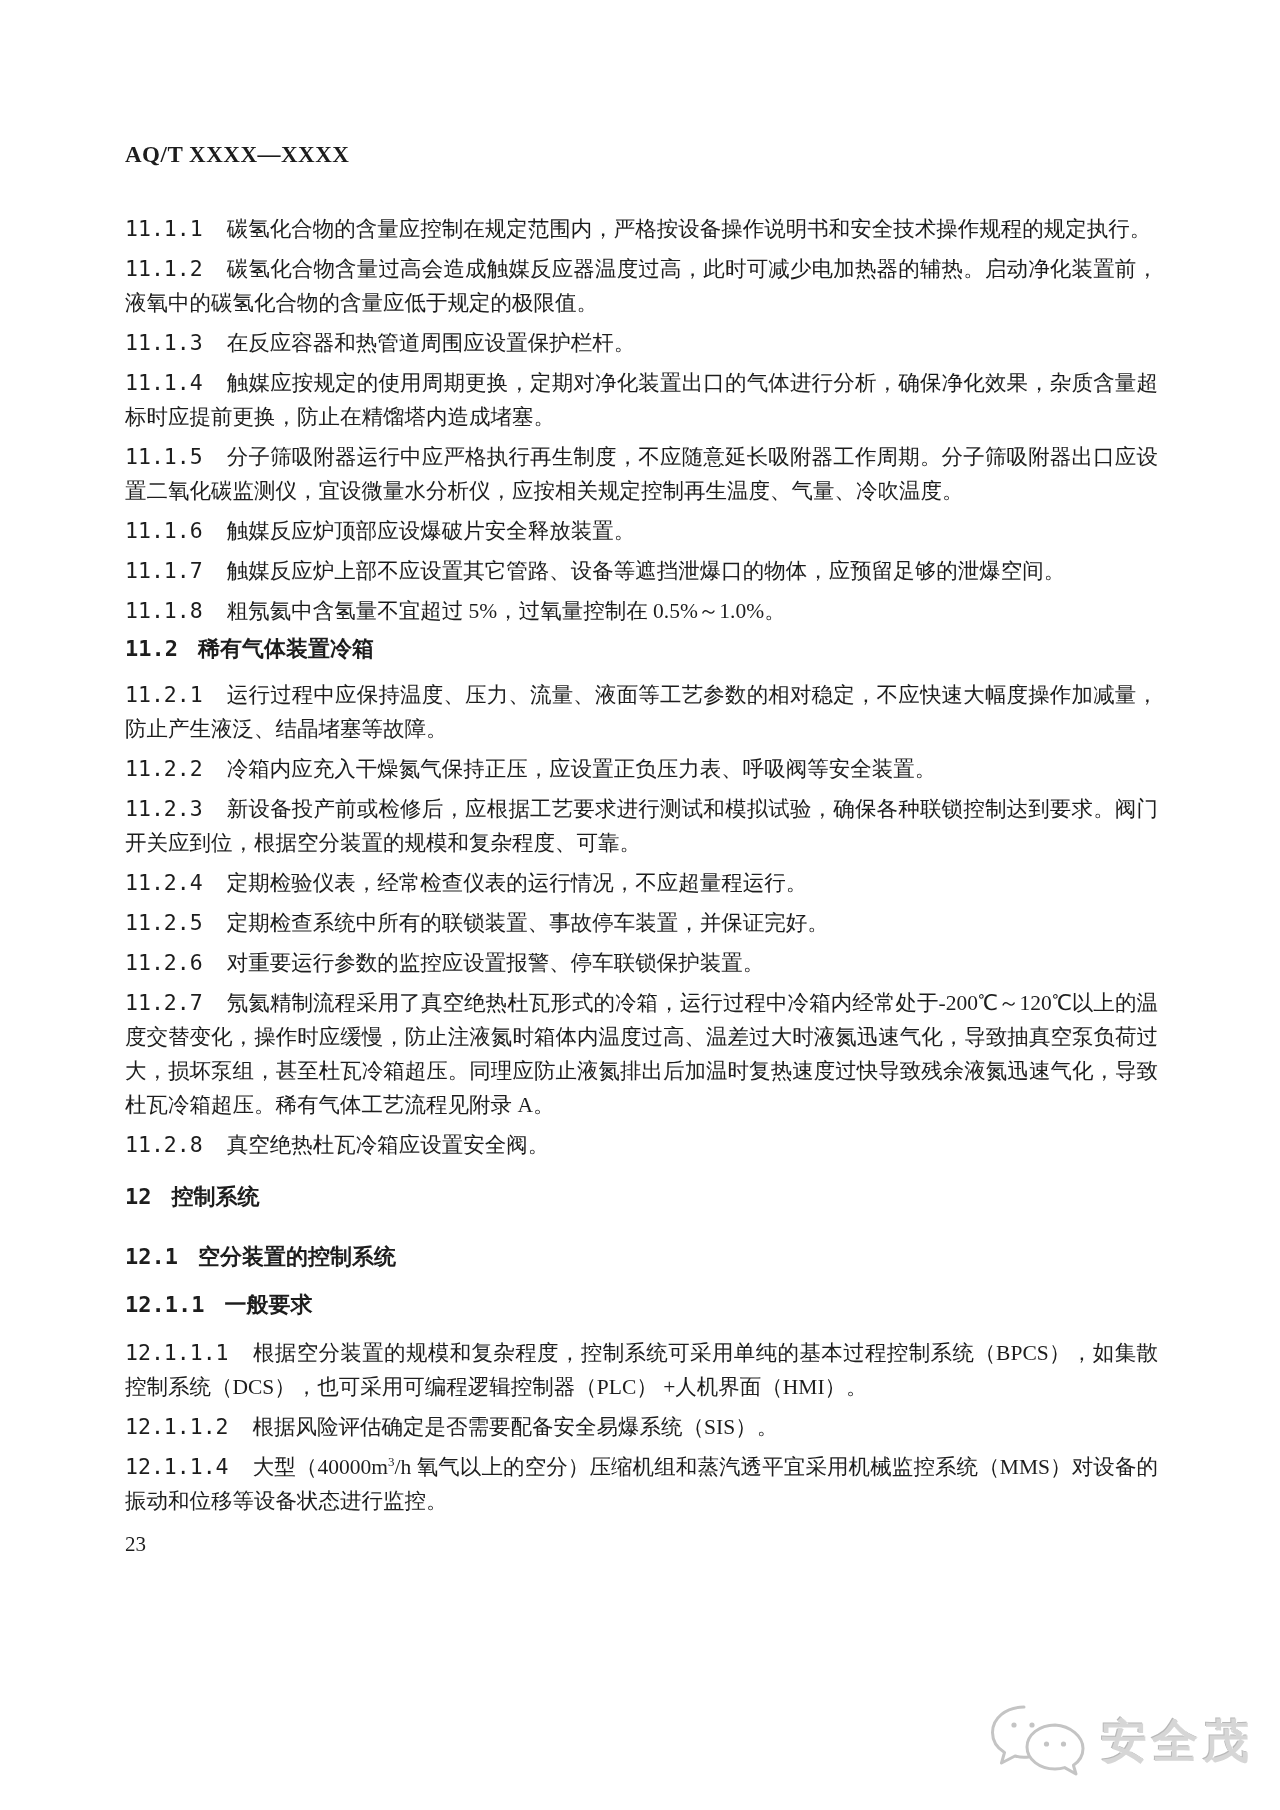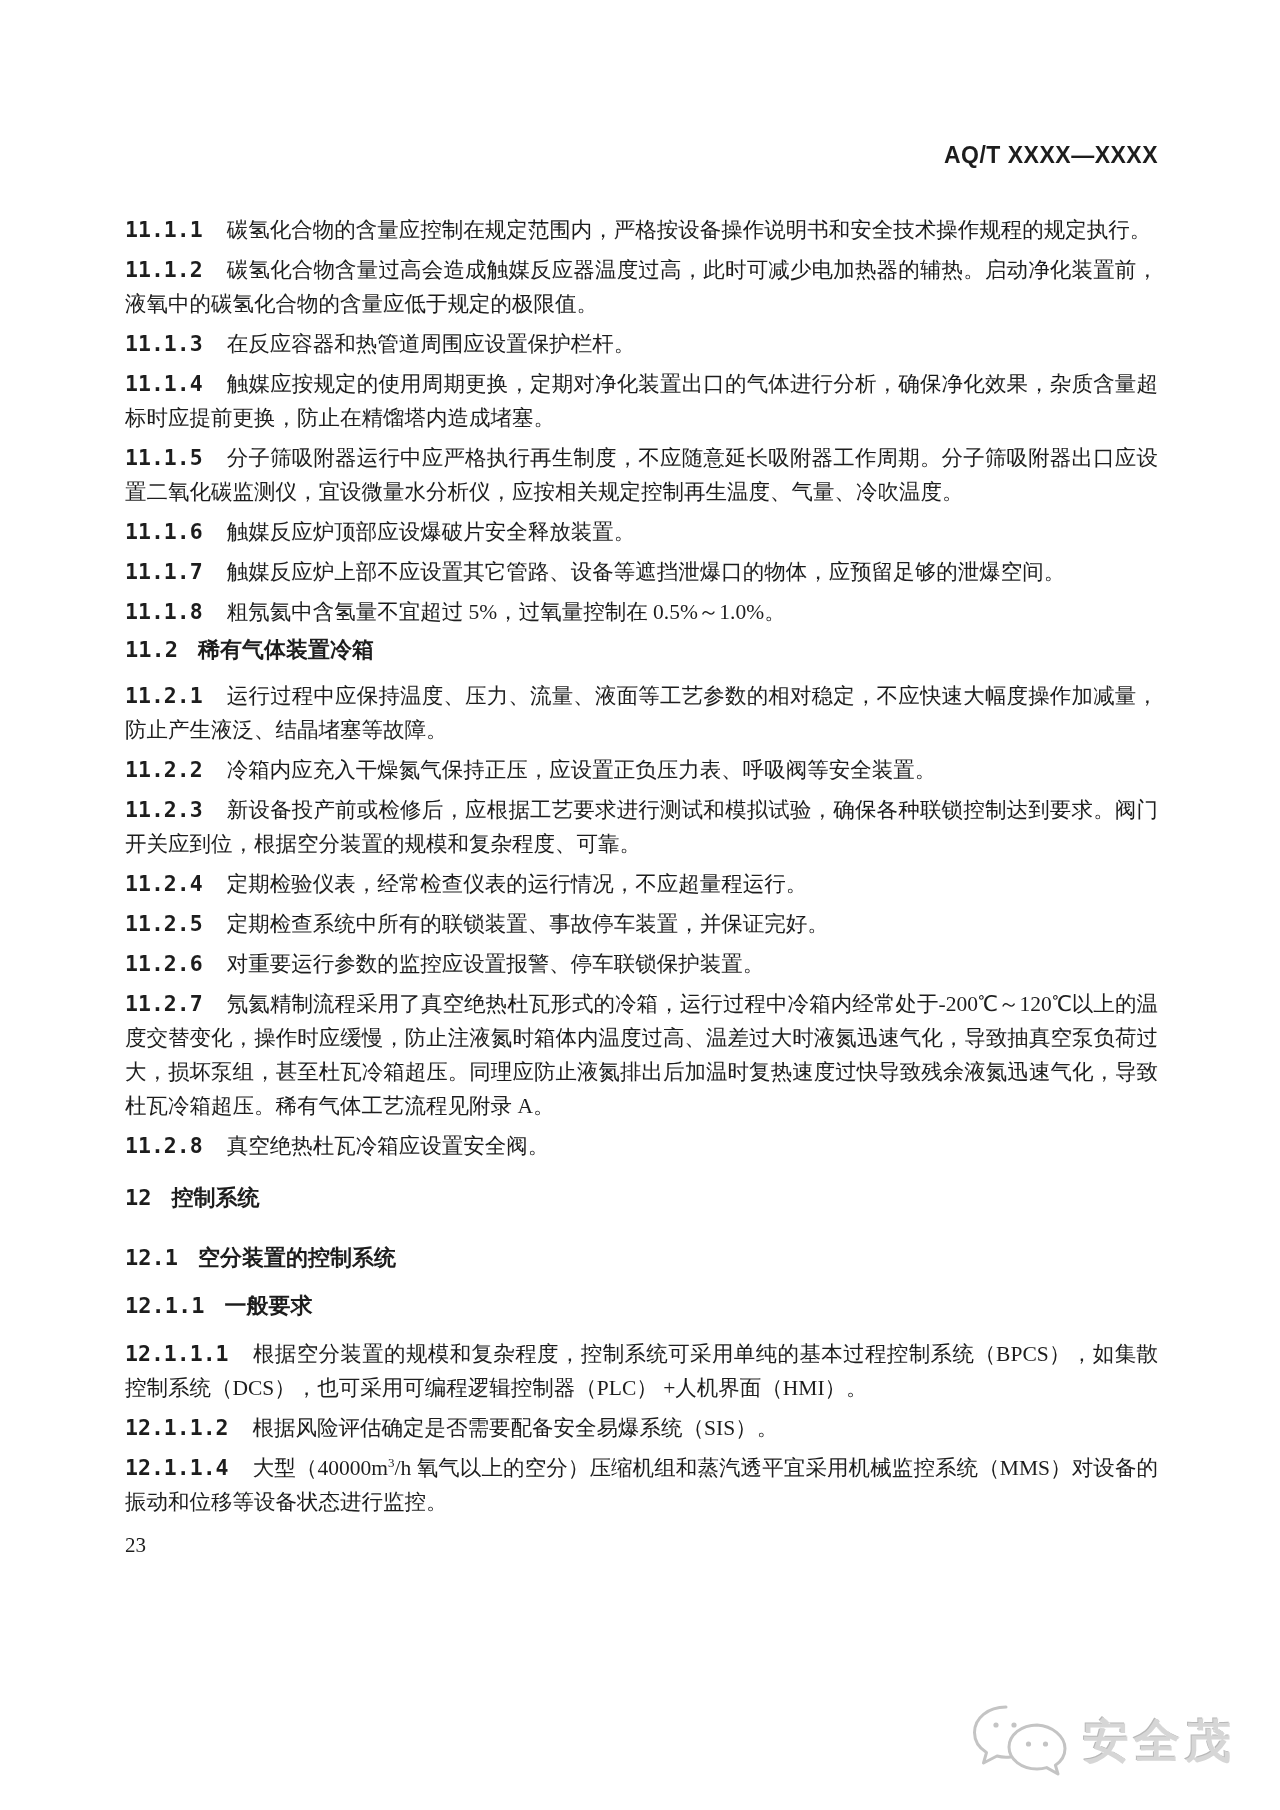--- a/index.html
+++ b/index.html
@@ -13,36 +13,36 @@
     overflow: hidden;
   }
   .page {
     position: absolute;
     left: 125px;
     top: 0;
     width: 1033px;
   }
   .doc-code {
     margin-top: 142px;
-    text-align: right;
-    font-family: Liberation Sans, sans-serif;
+    text-align: left;
+    font-family: Liberation Serif, serif;
     font-size: 23px;
     font-weight: 600;
     letter-spacing: 0.5px;
   }
   .body-text { margin-top: 44px; }
   p.clause {
     margin: 0 0 6px 0;
     font-size: 21.5px;
     line-height: 34px;
     text-align: justify;
   }
   .num {
     font-family: "DejaVu Sans Mono", monospace;
-    font-weight: 700;
+    font-weight: 400;
     padding-right: 24px;
     white-space: nowrap;
   }
   .h-chapter, .h-sub, .h-sub3 {
     font-family: "Liberation Sans", sans-serif;
     font-weight: 700;
     font-size: 22px;
     line-height: 30px;
   }
   .h-sub  { margin: 0 0 14px 0; }
@@ -52,21 +52,21 @@
   .h-chapter .num, .h-sub .num, .h-sub2 .num, .h-sub3 .num { padding-right: 20px; font-weight: 700; }
   sup.msup { font-size: 13px; line-height: 0; vertical-align: super; }
   .page-num {
     margin-top: 14px;
     padding-right: 21px;
     font-size: 21px;
     font-family: "Liberation Serif", serif;
   }
   .watermark {
     position: absolute;
-    right: 44px;
+    right: 26px;
     bottom: 26px;
     display: flex;
     align-items: center;
     gap: 12px;
   }
   .watermark-text {
     font-family: "Liberation Sans", sans-serif;
     font-weight: 700;
     font-size: 46px;
     letter-spacing: 5px;

